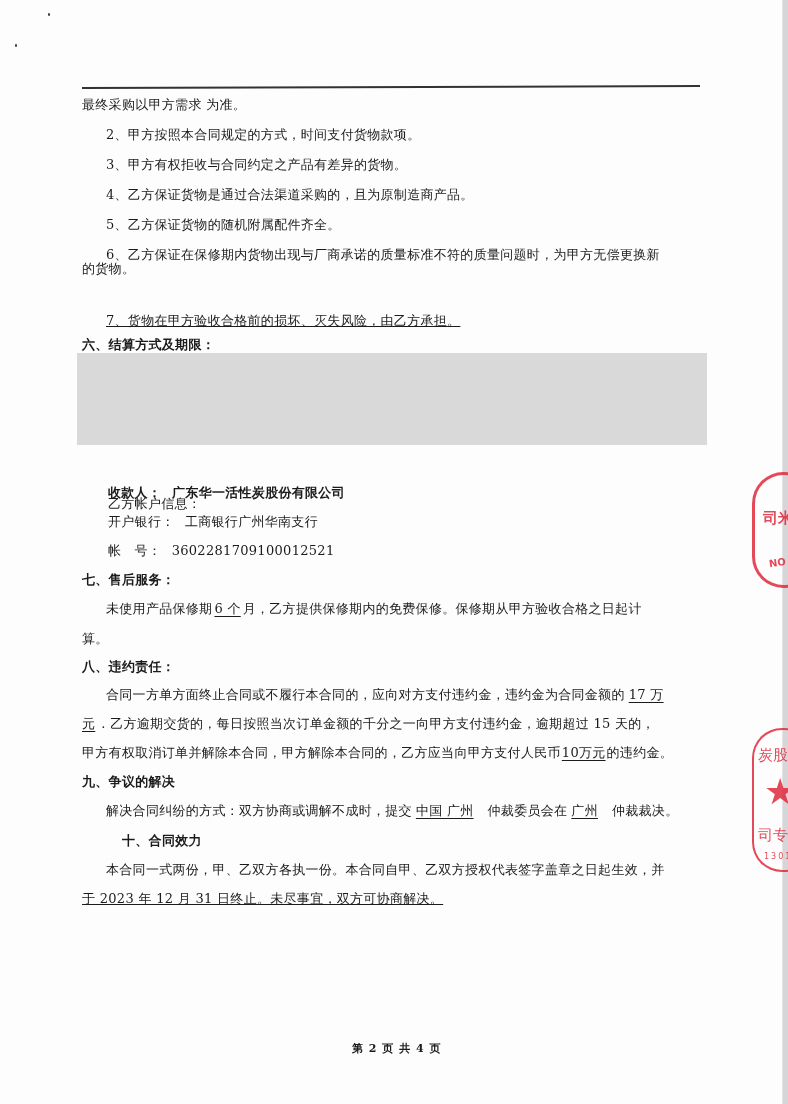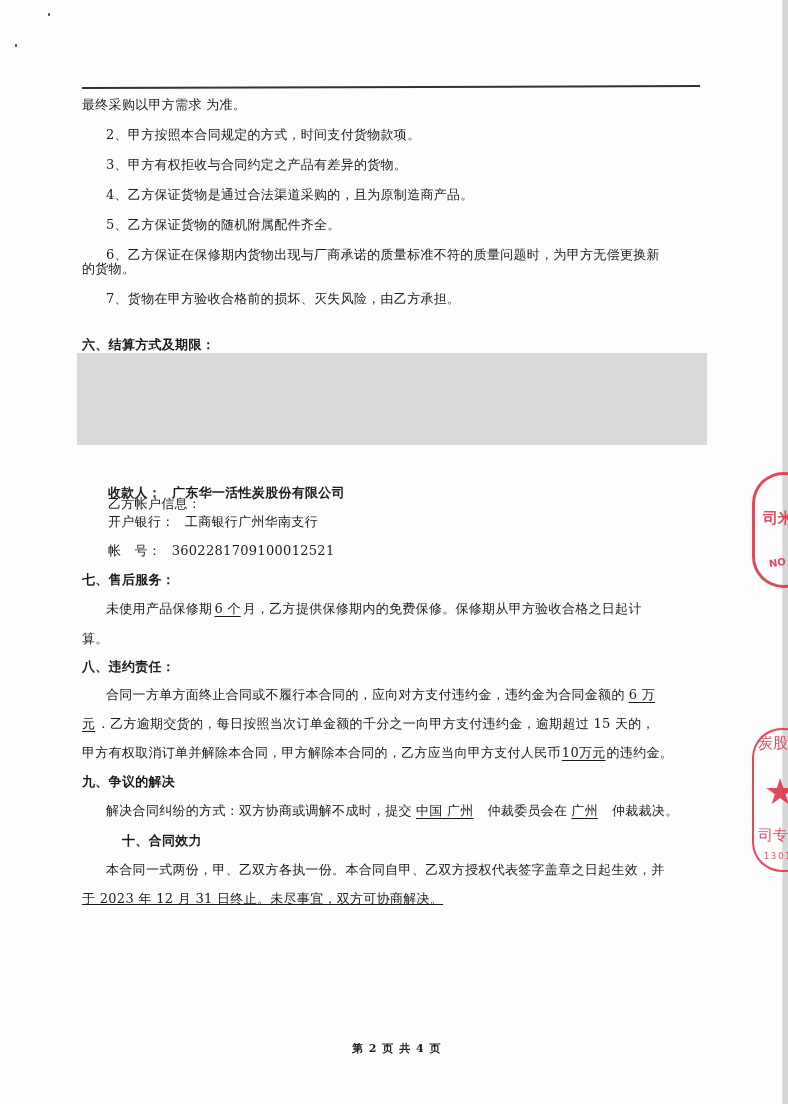--- a/index.html
+++ b/index.html
@@ -29,21 +29,21 @@
     .stamp1 {
       left: 752px; top: 472px; width: 60px; height: 110px;
       border: 3px solid #e02a3c; border-radius: 34px; border-right: none;
     }
     .stamp1 .t { position: absolute; left: 8px; top: 34px; font-size: 15px; font-weight: bold; }
     .stamp1 .n { position: absolute; left: 14px; top: 82px; font-size: 10px; font-weight: bold; transform: rotate(-8deg); }
     .stamp2 {
       left: 752px; top: 728px; width: 60px; height: 140px;
       border: 2px solid #e02a3c; border-radius: 30px; border-right: none;
     }
-    .stamp2 .t1 { position: absolute; left: 4px; top: 4px; font-size: 15px; }
+    .stamp2 .t1 { position: absolute; left: 4px; top: 16px; font-size: 15px; }
     .stamp2 .star { position: absolute; left: 10px; top: 44px; font-size: 36px; line-height: 36px; }
     .stamp2 .t2 { position: absolute; left: 4px; top: 96px; font-size: 15px; }
     .stamp2 .t3 { position: absolute; left: 10px; top: 122px; font-size: 8px; letter-spacing: 2px; }
   </style>
 </head>
 <body>
 
 <div class="page-edge"></div>
 <div class="speck" style="left:48px;top:13px;"></div>
 <div class="speck" style="left:15px;top:44px;"></div>
@@ -51,21 +51,21 @@
 <div class="header-rule"></div>
 
 <div class="line left0" style="top:96px;">最终采购以甲方需求 为准。</div>
 
 <div class="line indent1" style="top:126px;">2、甲方按照本合同规定的方式，时间支付货物款项。</div>
 <div class="line indent1" style="top:156px;">3、甲方有权拒收与合同约定之产品有差异的货物。</div>
 <div class="line indent1" style="top:186px;">4、乙方保证货物是通过合法渠道采购的，且为原制造商产品。</div>
 <div class="line indent1" style="top:216px;">5、乙方保证货物的随机附属配件齐全。</div>
 <div class="line indent1" style="top:246px;">6、乙方保证在保修期内货物出现与厂商承诺的质量标准不符的质量问题时，为甲方无偿更换新</div>
 <div class="line left0" style="top:260px;">的货物。</div>
-<div class="line indent1" style="top:290px;">7、货物在甲方验收合格前的损坏、灭失风险，由乙方承担。</div>
+<div class="line indent1" style="top:312px;text-decoration:underline;">7、货物在甲方验收合格前的损坏、灭失风险，由乙方承担。</div>
 
 <div class="line left0 heading" style="top:336px;">六、结算方式及期限：</div>
 <div class="redacted"></div>
 
 <div class="line" style="left:108px;top:455px;margin-top:40px;">乙方帐户信息：</div>
 <div class="line" style="left:108px;top:484px;font-weight:bold;">
   <span>收款人：</span>
   <span style="margin-left:6px;">广东华一活性炭股份有限公司</span>
 </div>
 <div class="line" style="left:108px;top:513px;">
@@ -78,21 +78,21 @@
 </div>
 
 <div class="line left0 heading" style="top:571px;">七、售后服务：</div>
 <div class="line indent1" style="top:600px;">
   <span>未使用产品保修期</span><span class="u" style="padding:0 2px;">6 个</span><span>月，乙方提供保修期内的免费保修。保修期从甲方验收合格之日起计</span>
 </div>
 <div class="line left0" style="top:630px;">算。</div>
 
 <div class="line left0 heading" style="top:658px;">八、违约责任：</div>
 <div class="line indent1" style="top:686px;">
-  <span>合同一方单方面终止合同或不履行本合同的，应向对方支付违约金，违约金为合同金额的</span><span class="u">6 万</span>
+  <span>合同一方单方面终止合同或不履行本合同的，应向对方支付违约金，违约金为合同金额的</span><span class="u">17 万</span>
 </div>
 <div class="line left0" style="top:715px;">
   <span class="u" style="padding:0 6px 0 0;">元</span><span>. 乙方逾期交货的，每日按照当次订单金额的千分之一向甲方支付违约金，逾期超过 15 天的，</span>
 </div>
 <div class="line left0" style="top:744px;">
   <span>甲方有权取消订单并解除本合同，甲方解除本合同的，乙方应当向甲方支付人民币</span><span class="u" style="padding:0 1px;">10万元</span><span>的违约金。</span>
 </div>
 
 <div class="line left0 heading" style="top:773px;">九、争议的解决</div>
 <div class="line indent1" style="top:802px;">

